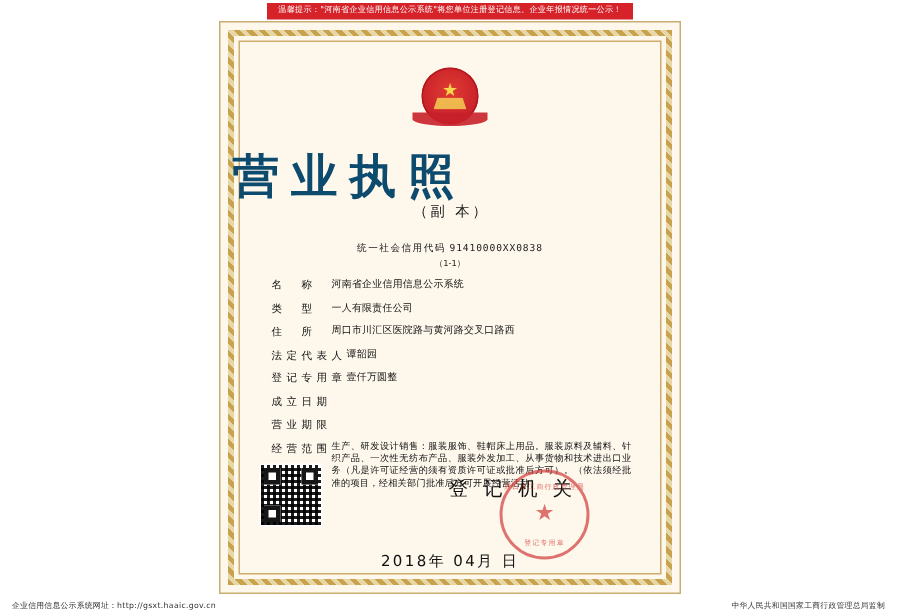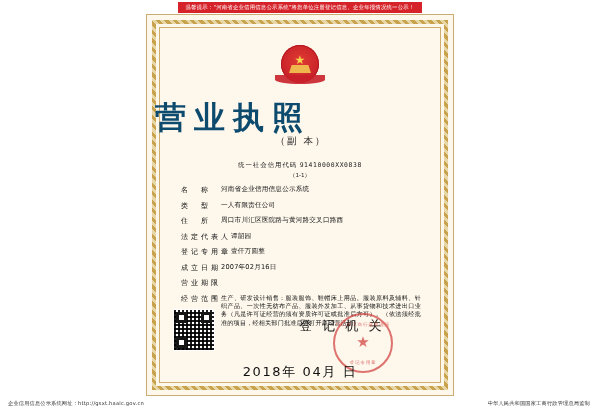--- a/index.html
+++ b/index.html
@@ -293,21 +293,21 @@
     font-size: 4.6px;
     color: #d2403f;
     letter-spacing: .8px;
   }
   .issue-date {
     position: absolute;
     left: 0;
     right: 0;
     bottom: 14px;
     text-align: center;
-    font-size: 13px;
+    font-size: 10px;
     letter-spacing: 1.6px;
     color: #111111;
   }
 
   
   .footer-left {
     position: absolute;
     left: 8px;
     bottom: 3px;
     font-size: 5.2px;
@@ -367,21 +367,20 @@
       <div class="field">
         <div class="field-label">法定代表人</div>
         <div class="field-value">谭韶园</div>
       </div>
       <div class="field">
         <div class="field-label">登记专用章</div>
         <div class="field-value">壹仟万圆整</div>
       </div>
       <div class="field">
         <div class="field-label">成立日期</div>
-        <div class="field-value">2007年02月16日</div>
       </div>
       <div class="field">
         <div class="field-label">营业期限</div>
       </div>
       <div class="field multiline">
         <div class="field-label">经营范围</div>
         <div class="field-value">生产、研发设计销售：服装服饰、鞋帽床上用品。服装原料及辅料、针织产品、一次性无纺布产品、服装外发加工、从事货物和技术进出口业务（凡是许可证经营的须有资质许可证或批准后方可）。（依法须经批准的项目，经相关部门批准后方可开展经营活动）</div>
       </div>
     </div>
 

